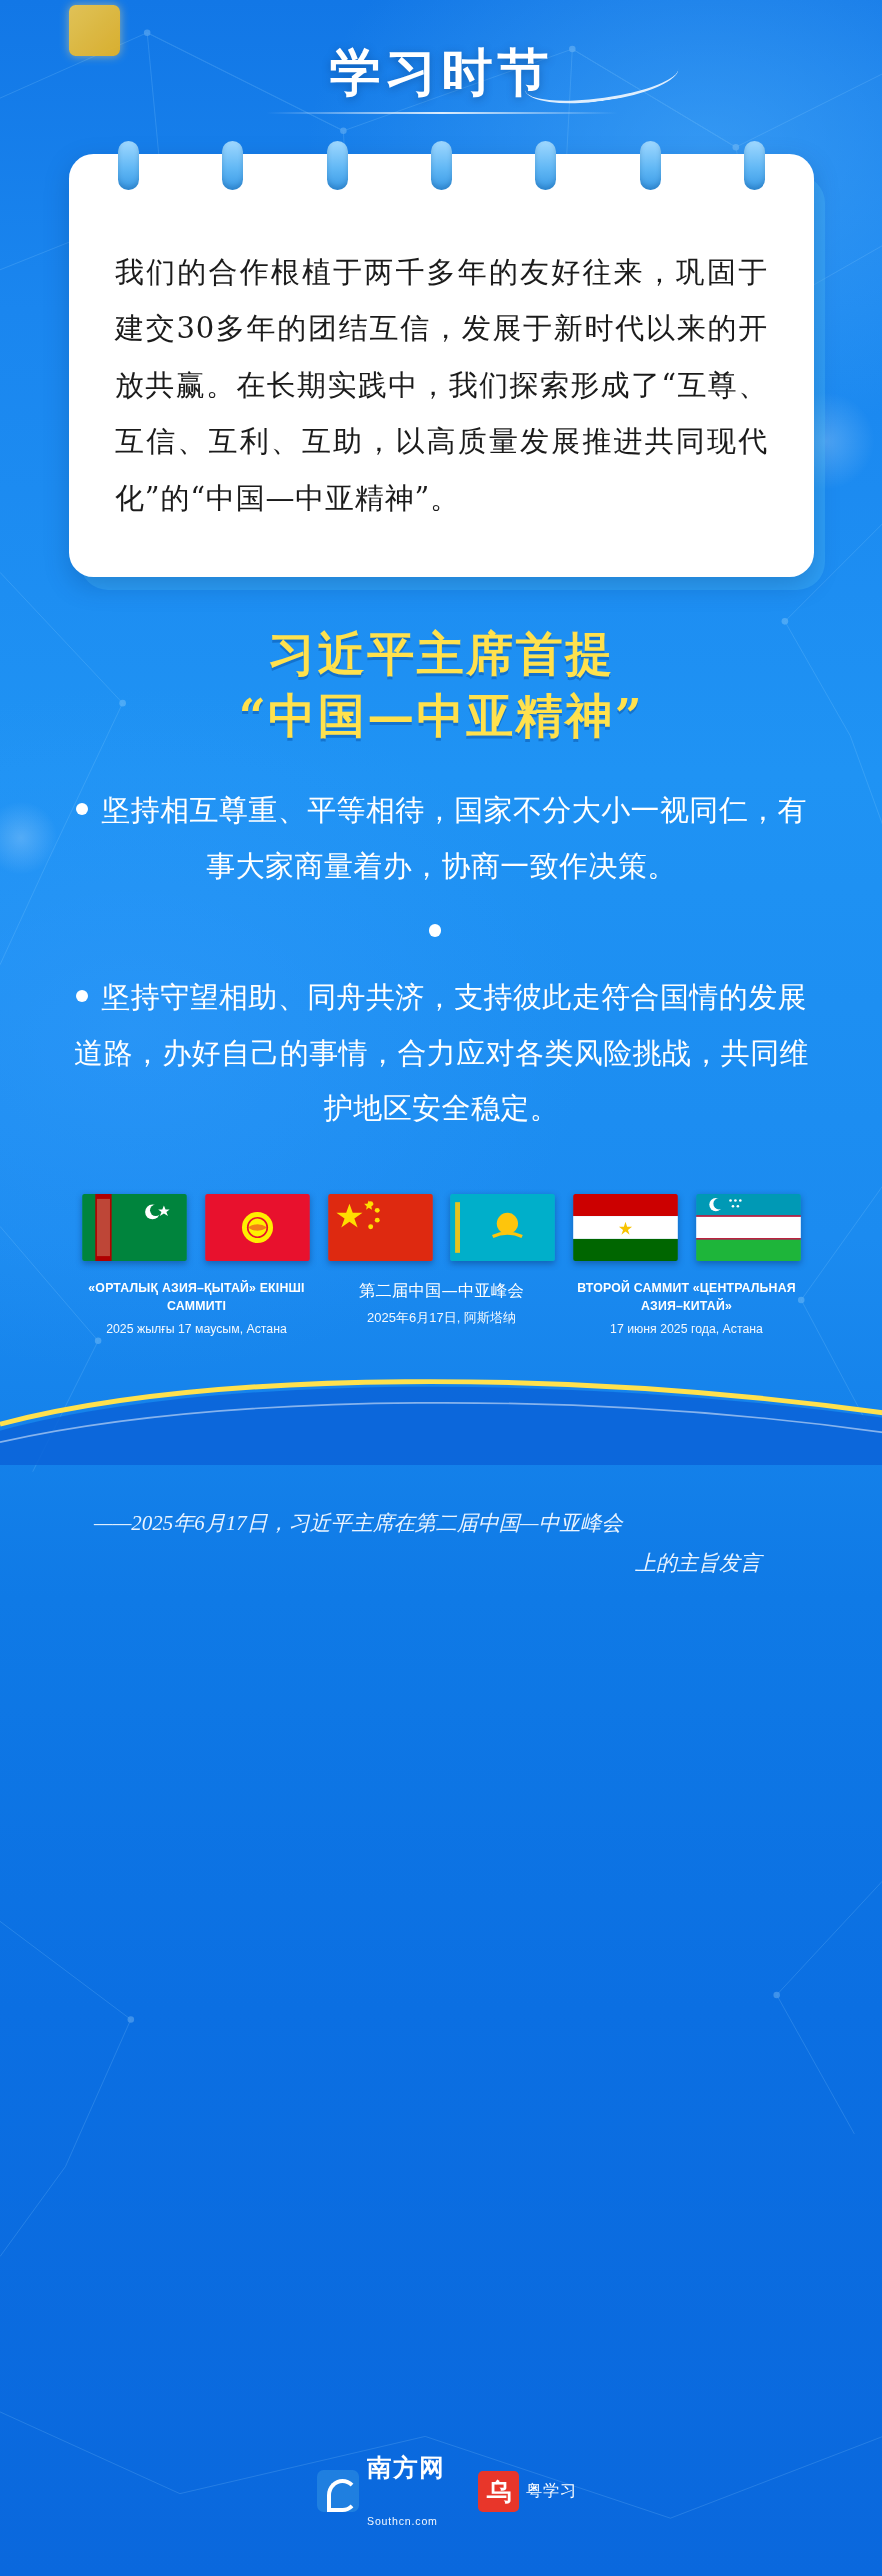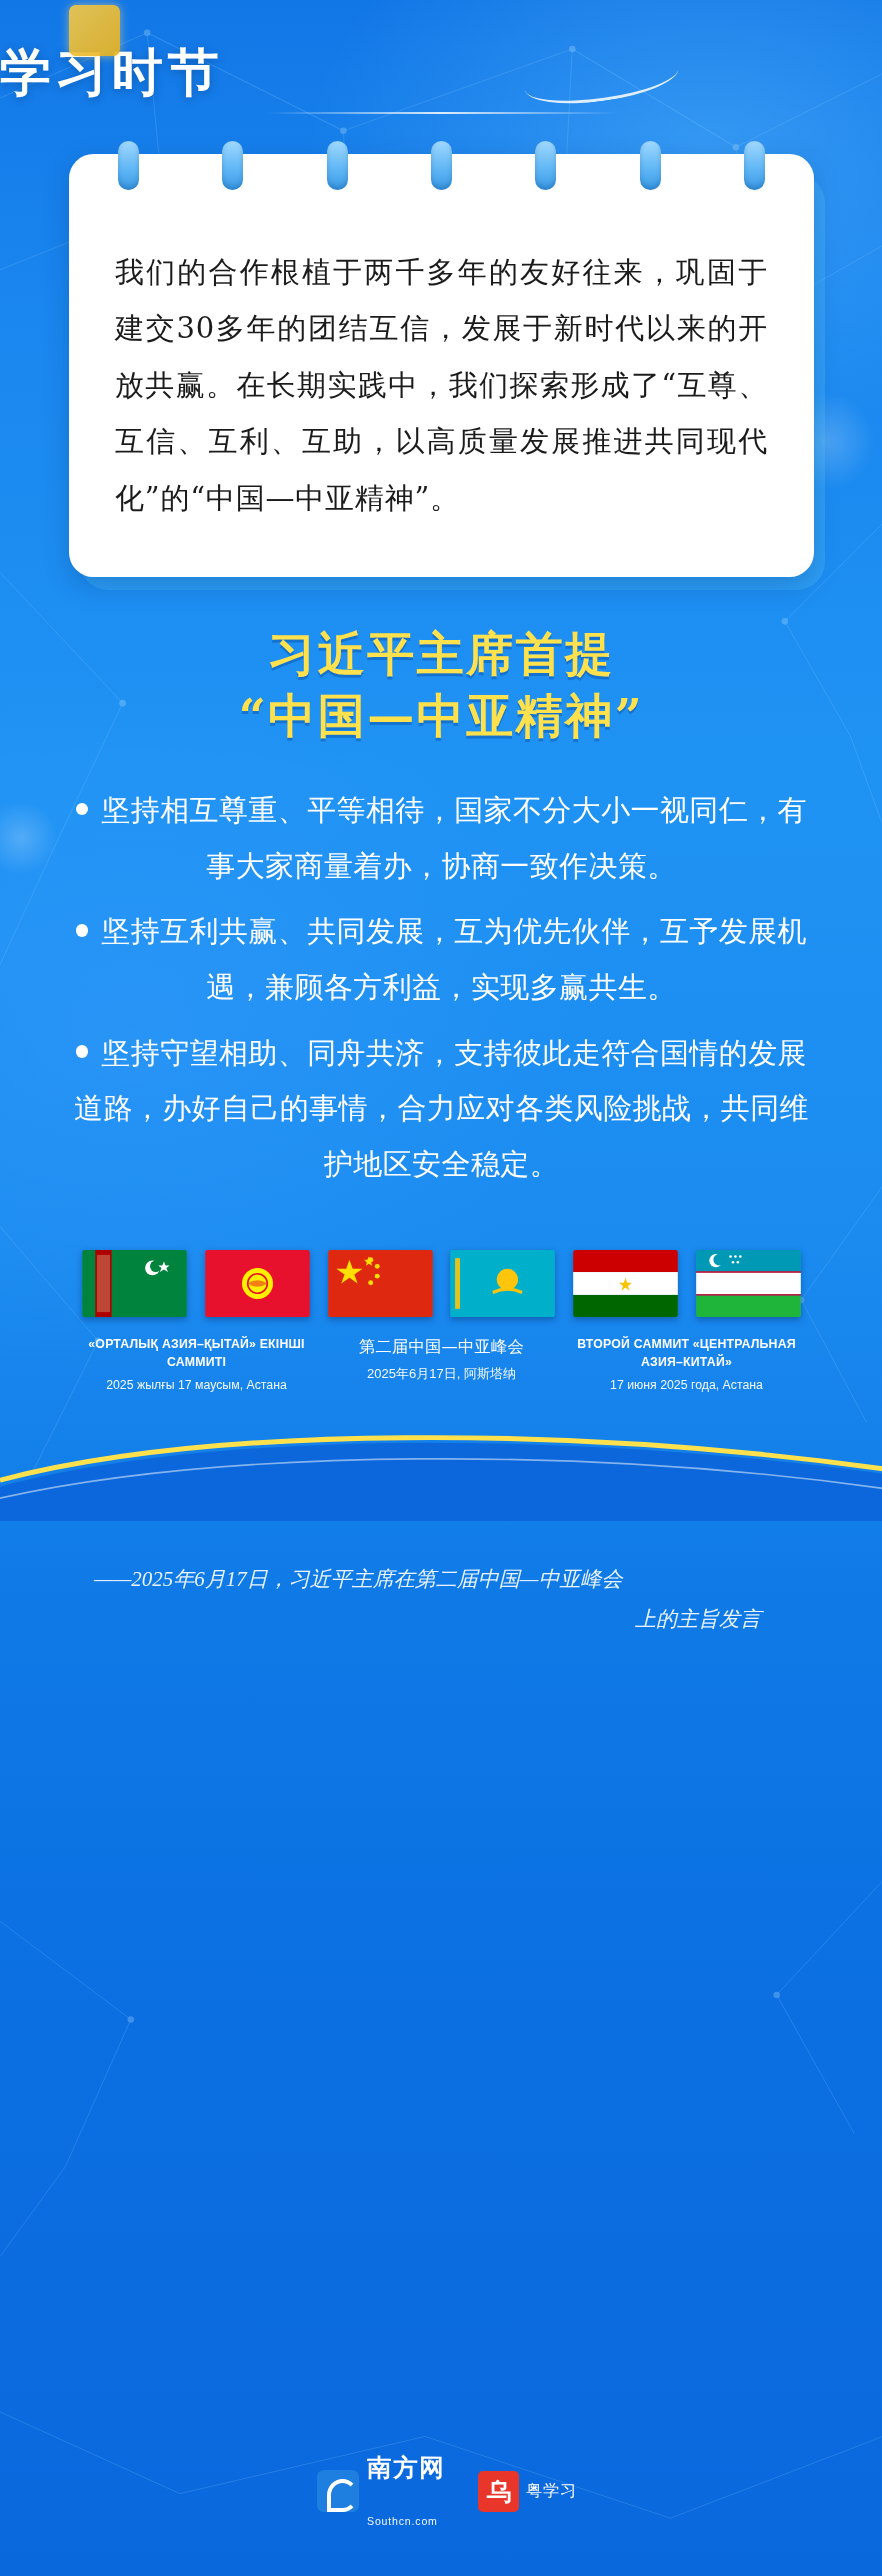--- a/index.html
+++ b/index.html
@@ -27,21 +27,21 @@
     background: radial-gradient(circle, rgba(255,255,255,0.22), rgba(255,255,255,0) 70%);
     pointer-events: none;
   }
 
   
   .header {
     position: relative;
     height: 147px;
     display: flex;
     align-items: center;
-    justify-content: flex-start;
+    justify-content: center;
   }
   .header-title {
     position: relative;
     font-family: "DejaVu Serif", serif;
     font-weight: bold;
     font-size: 51px;
     color: #ffffff;
     letter-spacing: 4.9px;
     text-shadow: 0 1.6px 8.2px rgba(0,40,90,0.35);
   }
@@ -315,21 +315,21 @@
     </div>
   </div>
 
   <div class="spirit">
     <h2>
       <span>习近平主席首提</span><br>
       <span>“中国—中亚精神”</span>
     </h2>
     <div class="points">
       <p class="point"><span class="dot"></span><span>坚持相互尊重、平等相待，国家不分大小一视同仁，有事大家商量着办，协商一致作决策。</span></p>
-      <p class="point"><span class="dot"></span><span>坚持互利共赢、共同发展，互为优先伙伴，互予发展机遇，兼顾各方利益，实现多赢共生。</span></p>
+      <p class="point"><span class="dot"></span></p>
       <p class="point"><span class="dot"></span><span>坚持守望相助、同舟共济，支持彼此走符合国情的发展道路，办好自己的事情，合力应对各类风险挑战，共同维护地区安全稳定。</span></p>
     </div>
   </div>
 
   <div class="flags">
     <div class="flag">
       <svg viewBox="0 0 128 82" width="105" height="67">
           <rect width="128" height="82" fill="#00843D"></rect>
           <rect x="16" y="0" width="20" height="82" fill="#AF0000"></rect>
           <rect x="18" y="6" width="16" height="70" fill="#D9C89E" opacity="0.35"></rect>

